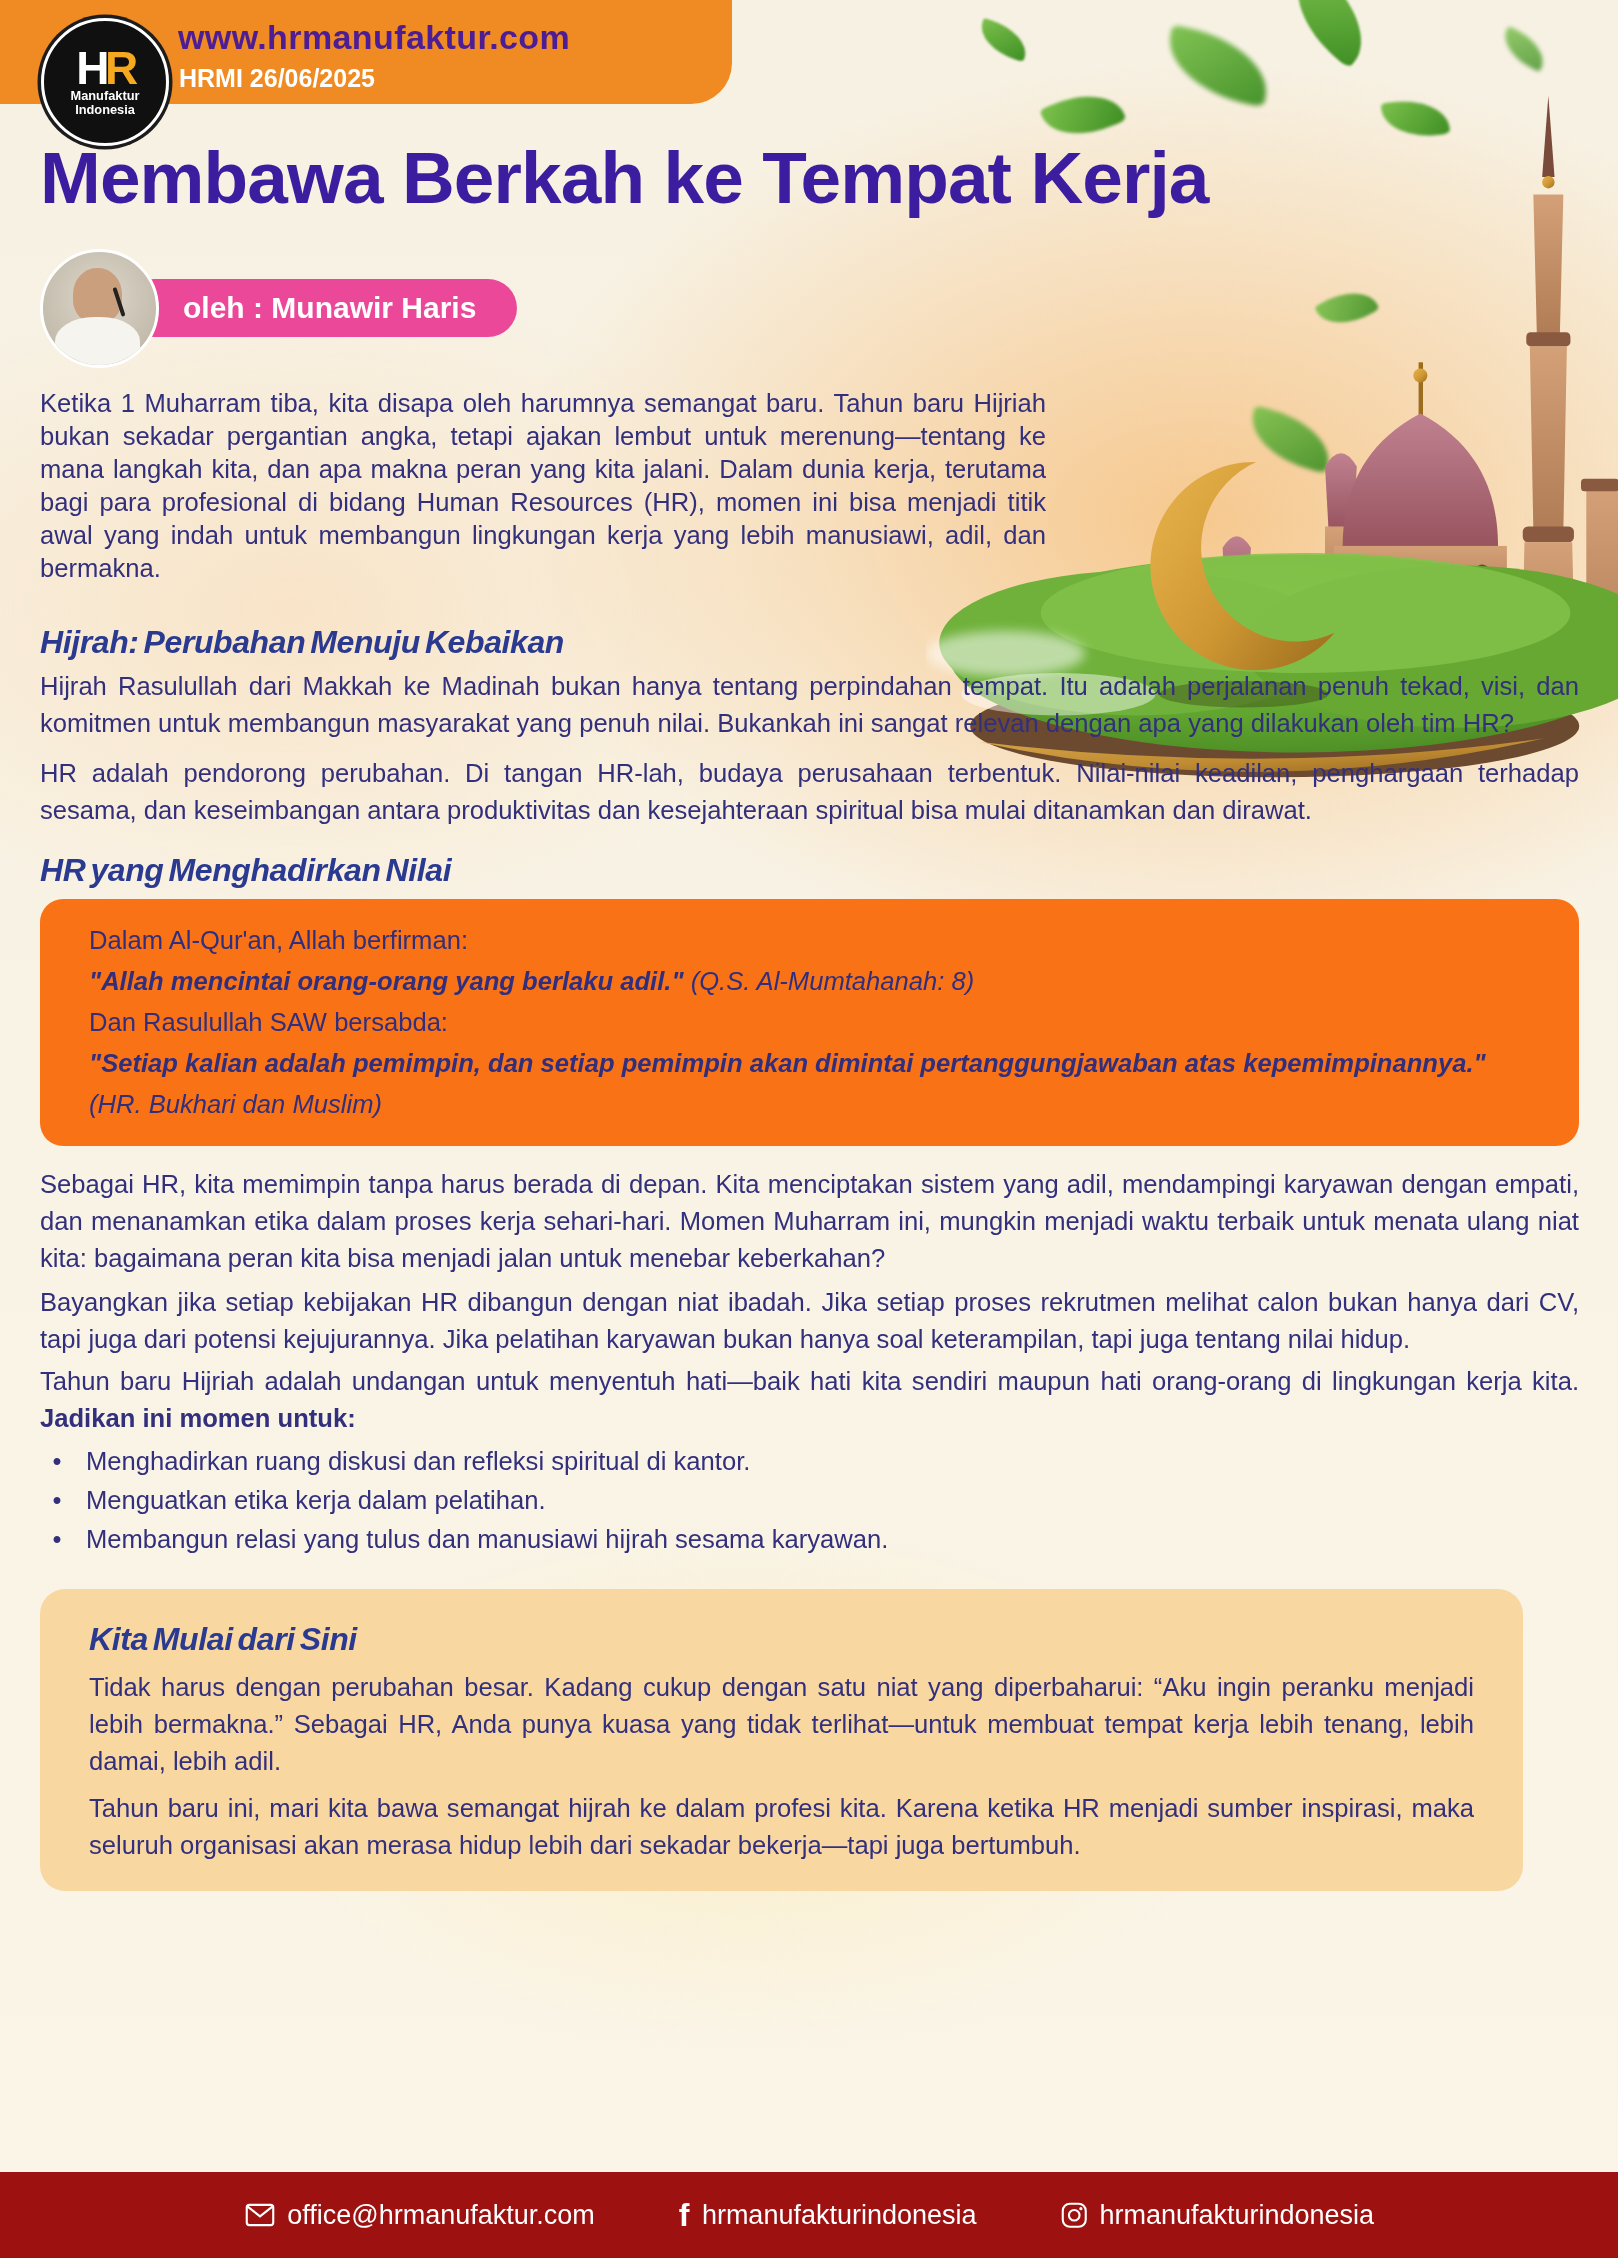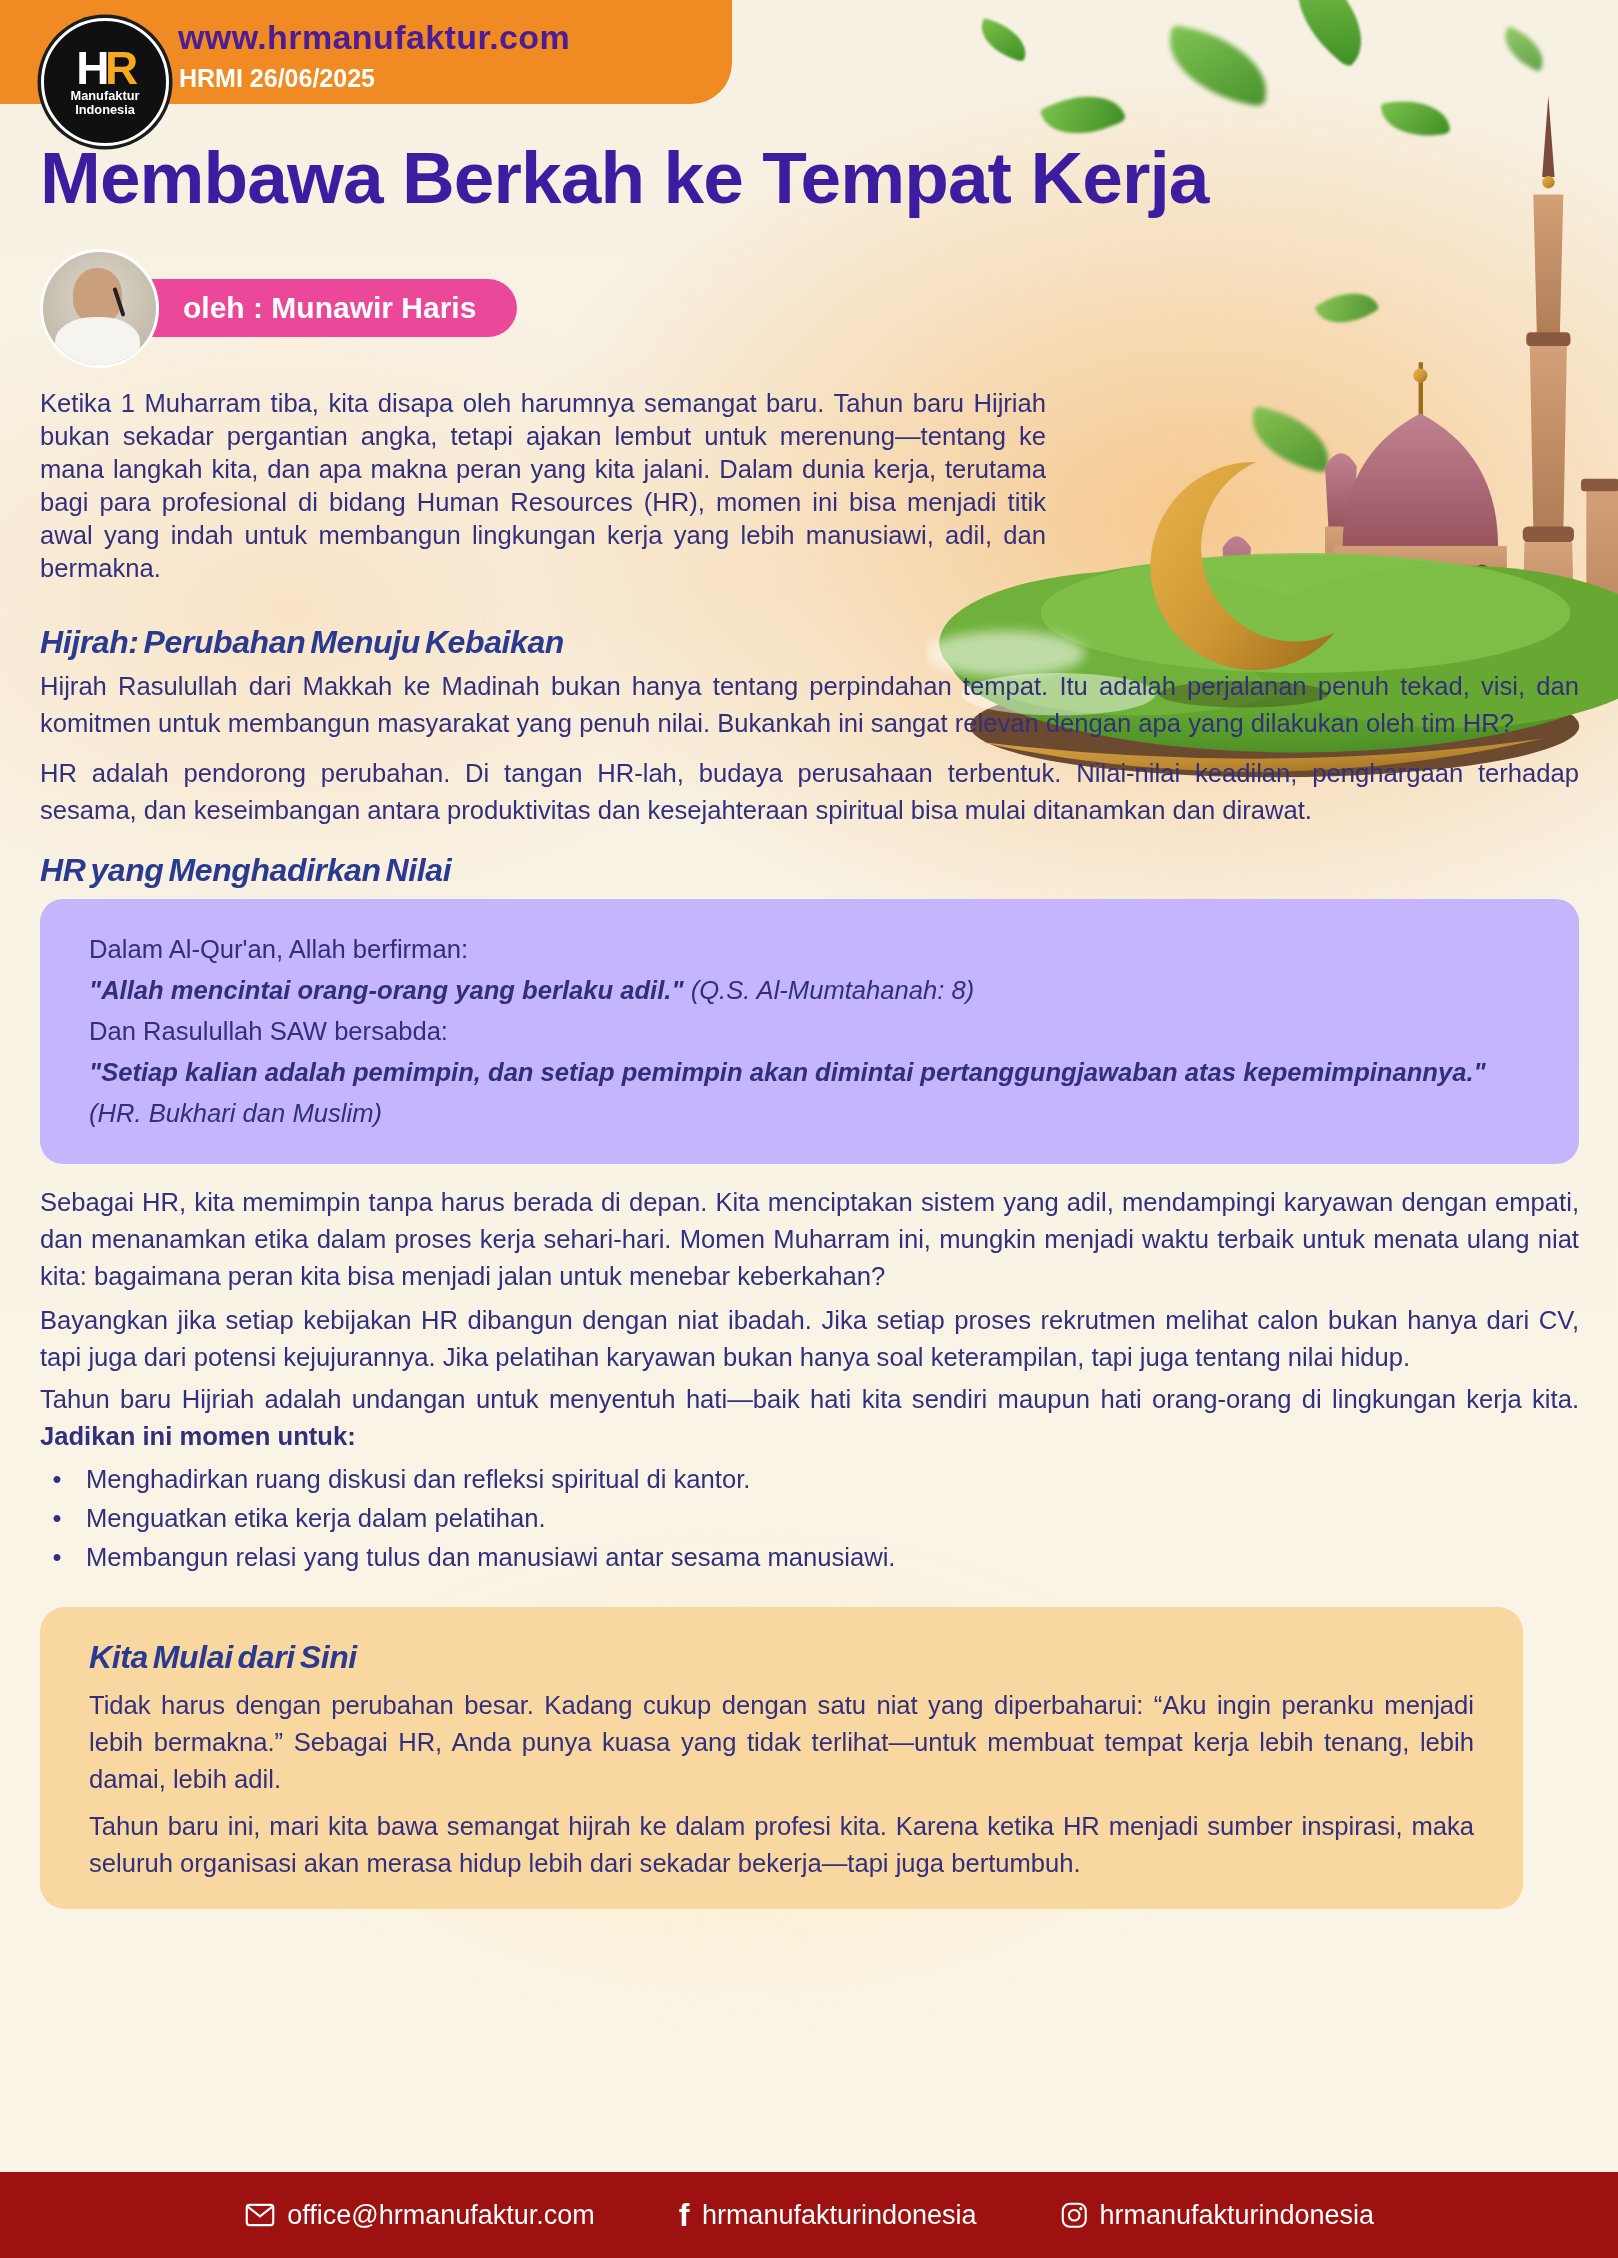--- a/index.html
+++ b/index.html
@@ -41,21 +41,21 @@
   .pill{margin-left:-34px;height:58px;border-radius:41px;background:#ec4899;display:flex;align-items:center;
         padding:0 41px 0 58px;z-index:1;}
   .pill span{color:#fff;font-size:30px;font-weight:700;}
   .intro{margin-top:21px;width:1006px;font-size:25.6px;line-height:33px;text-align:justify;}
   h2{font-size:32px;font-weight:700;font-style:italic;color:#293a90;margin:0;word-spacing:-3.5px;letter-spacing:-0.4px;}
   .h2-1{margin-top:39px;} .h2-2{margin-top:23px;} .h2-3{margin-top:25px;}
   p{margin:0;}
   .para{font-size:25.6px;line-height:37px;text-align:justify;}
   .p1{margin-top:7px;} .p2{margin-top:12.4px;} .p3{margin-top:19.4px;} .p4{margin-top:7px;} .p5{margin-top:5.3px;}
   .bold{font-weight:700;}
-  .qbox{margin-top:10.6px;background:#c4b5fd;border-radius:23px;padding:30px 49px;}
+  .qbox{margin-top:10.6px;background:#f97316;border-radius:23px;padding:21px 49px;}
   .qline{font-size:25.6px;line-height:41px;color:#312f7d;}
   .quote{font-weight:700;font-style:italic;}
   .ref{font-style:italic;}
   ul.blist{margin:5.3px 0 0 0;padding:0;list-style:none;}
   ul.blist li{font-size:25.6px;line-height:39px;padding-left:46px;position:relative;}
   ul.blist li::before{content:"•";position:absolute;left:12.4px;}
   .cbox{margin-top:30px;background:#f8d7a1;border-radius:25px;padding:26.5px 49px;width:1385px;}
   .cbox p{margin-top:10.6px;}
   .cbox h2{margin-top:5.3px;}
   
@@ -197,21 +197,21 @@
       <span class="ref">(HR. Bukhari dan Muslim)</span>
     </div>
   </div>
   <p class="para p3">Sebagai HR, kita memimpin tanpa harus berada di depan. Kita menciptakan sistem yang adil, mendampingi karyawan dengan empati, dan menanamkan etika dalam proses kerja sehari-hari. Momen Muharram ini, mungkin menjadi waktu terbaik untuk menata ulang niat kita: bagaimana peran kita bisa menjadi jalan untuk menebar keberkahan?</p>
 
   <p class="para p4">Bayangkan jika setiap kebijakan HR dibangun dengan niat ibadah. Jika setiap proses rekrutmen melihat calon bukan hanya dari CV, tapi juga dari potensi kejujurannya. Jika pelatihan karyawan bukan hanya soal keterampilan, tapi juga tentang nilai hidup.</p>
   <p class="para p5"><span>Tahun baru Hijriah adalah undangan untuk menyentuh hati—baik hati kita sendiri maupun hati orang-orang di lingkungan kerja kita. </span><span class="bold">Jadikan ini momen untuk:</span></p>
   <ul class="blist">
     <li><span>Menghadirkan ruang diskusi dan refleksi spiritual di kantor.</span></li>
     <li><span>Menguatkan etika kerja dalam pelatihan.</span></li>
-    <li><span>Membangun relasi yang tulus dan manusiawi antar sesama manusiawi.</span></li>
+    <li><span>Membangun relasi yang tulus dan manusiawi hijrah sesama karyawan.</span></li>
   </ul>
 
   <div class="cbox">
     <h2>Kita Mulai dari Sini</h2>
     <p class="para">Tidak harus dengan perubahan besar. Kadang cukup dengan satu niat yang diperbaharui: “Aku ingin peranku menjadi lebih bermakna.” Sebagai HR, Anda punya kuasa yang tidak terlihat—untuk membuat tempat kerja lebih tenang, lebih damai, lebih adil.</p>
     <p class="para">Tahun baru ini, mari kita bawa semangat hijrah ke dalam profesi kita. Karena ketika HR menjadi sumber inspirasi, maka seluruh organisasi akan merasa hidup lebih dari sekadar bekerja—tapi juga bertumbuh.</p>
   </div>
 </div>
 
 <div class="footer">

